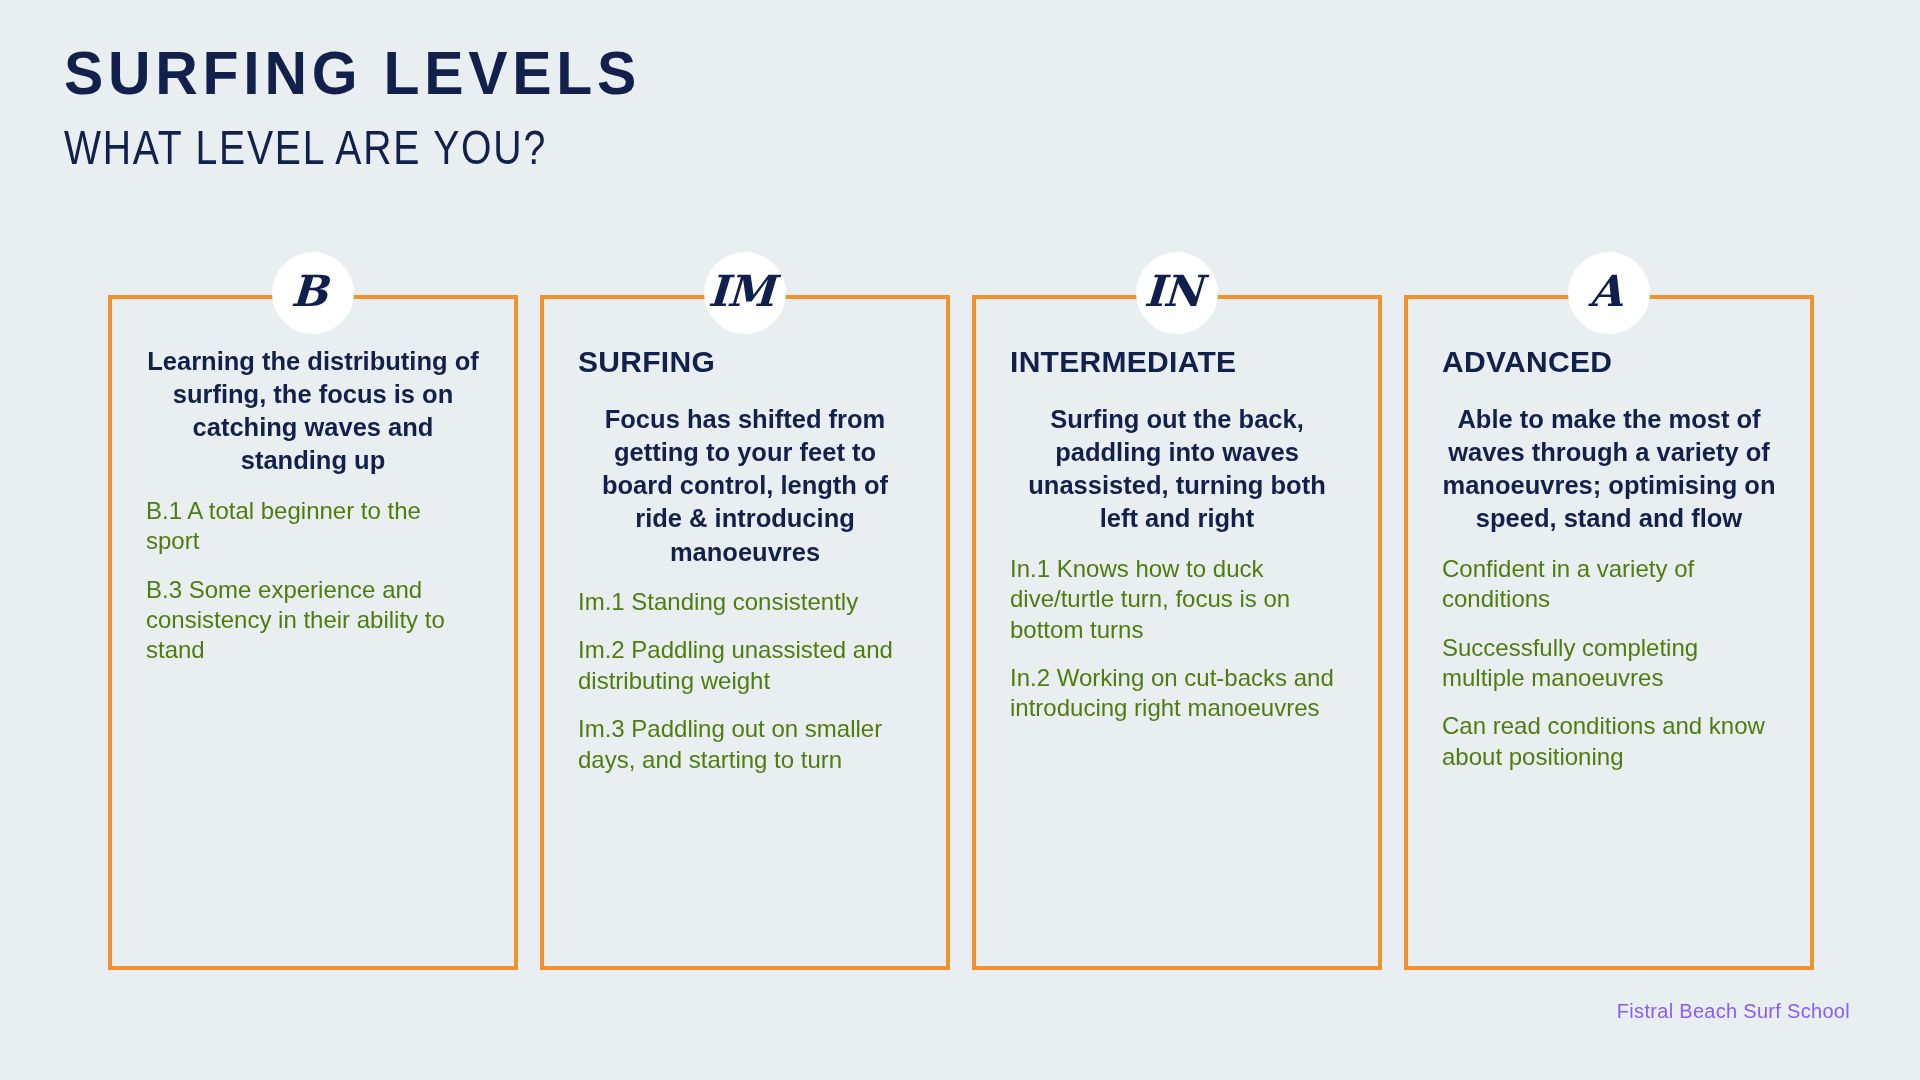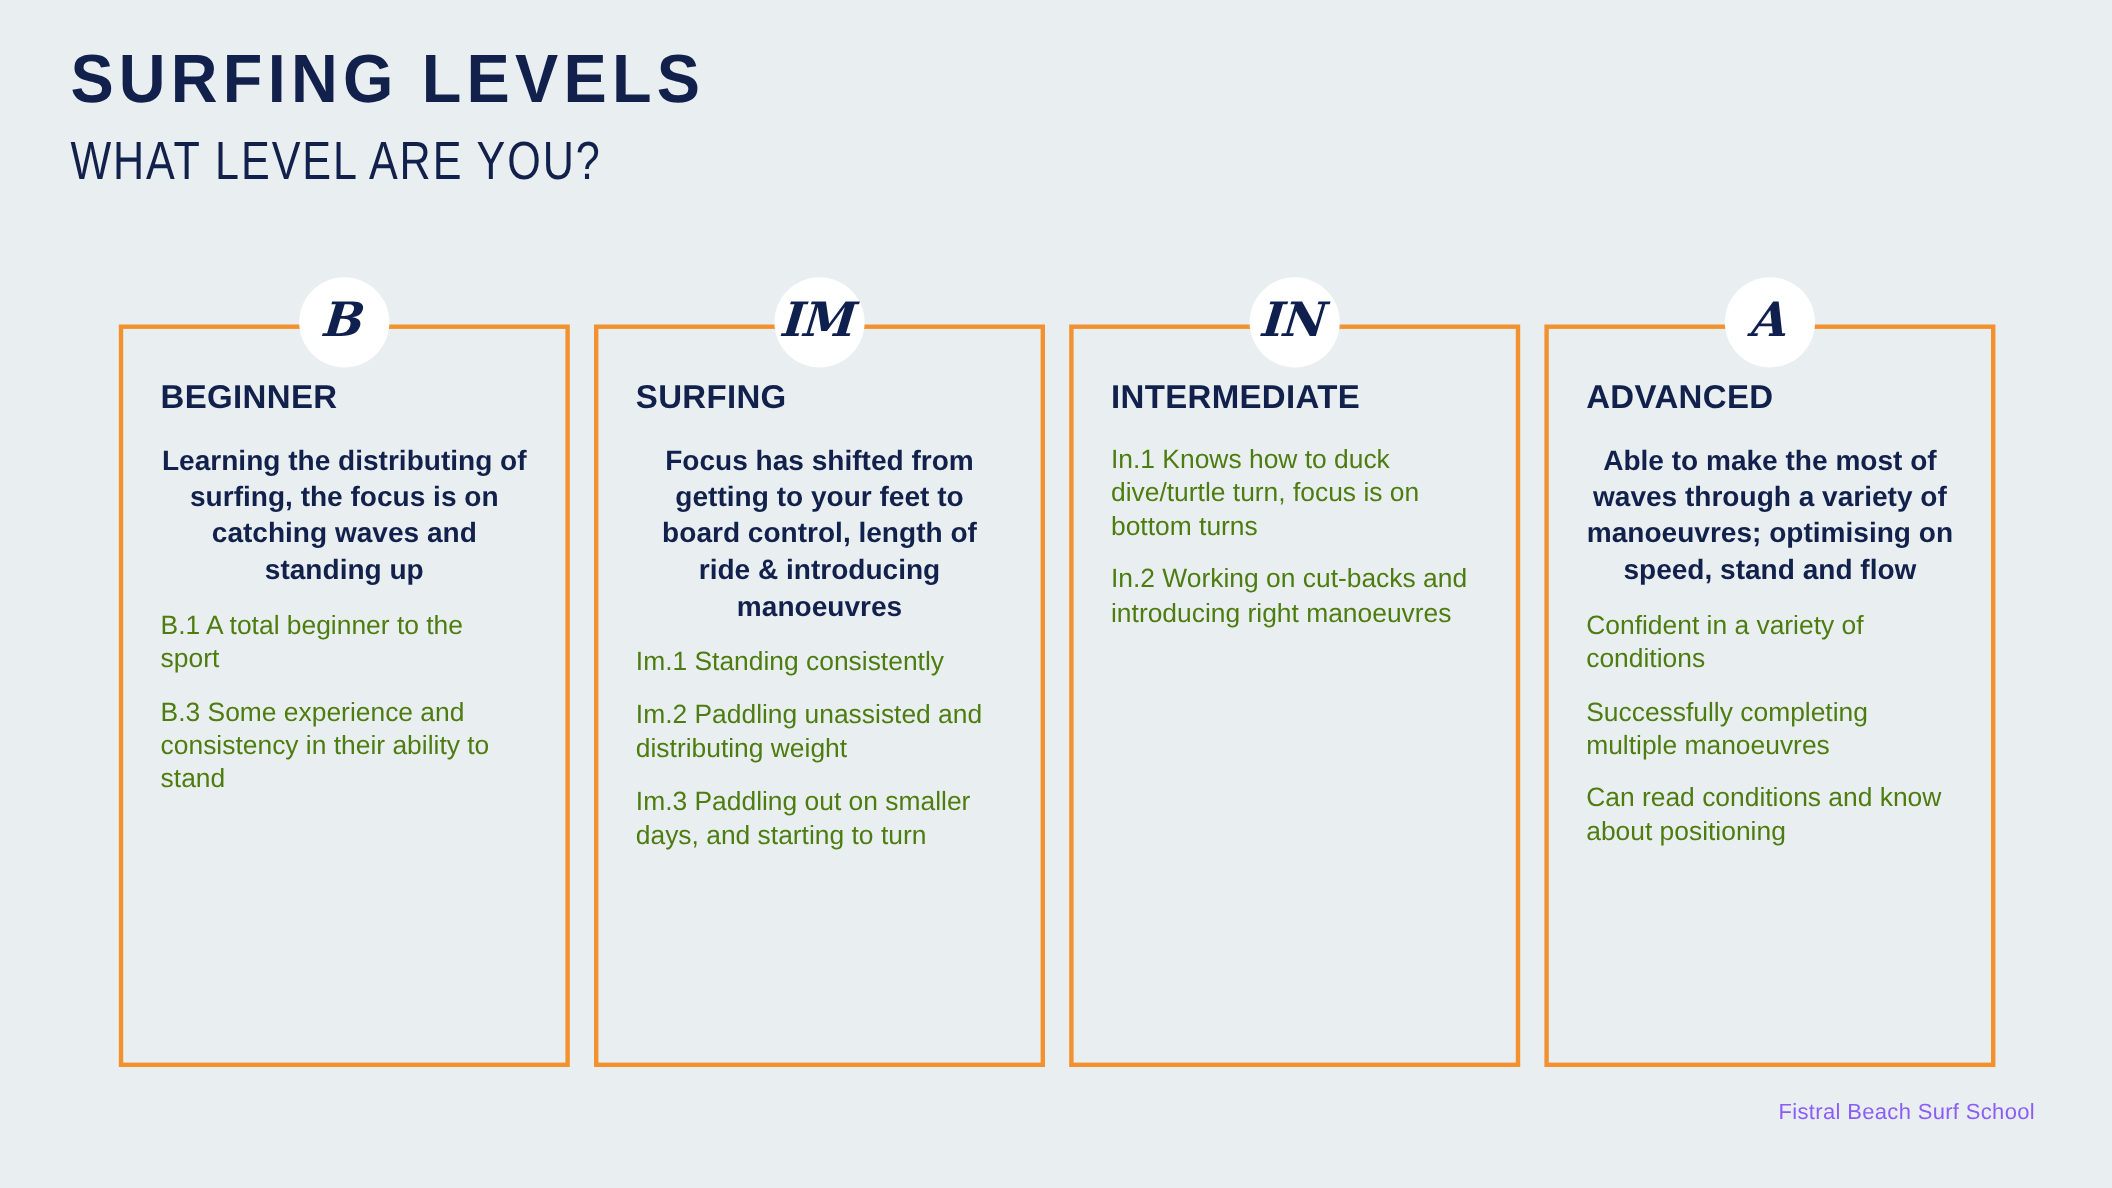--- a/index.html
+++ b/index.html
@@ -139,21 +139,20 @@
   <h1 class="title">SURFING LEVELS</h1>
   <h2 class="subtitle">WHAT LEVEL ARE YOU?</h2>
 </div>
 
 <div class="cards">
 
   <div class="card">
     <div class="badge">
       <span>B</span>
     </div>
-    <div class="card-heading">BEGINNER</div>
     <div class="card-desc">Learning the distributing of surfing, the focus is on catching waves and standing up</div>
     <ul class="bullets">
       <li>B.1 A total beginner to the sport</li>
       <li>B.3 Some experience and consistency in their ability to stand</li>
     </ul>
   </div>
 
   <div class="card">
     <div class="badge">
       <span>IM</span>
@@ -165,20 +164,21 @@
       <li>Im.2 Paddling unassisted and distributing weight</li>
       <li>Im.3 Paddling out on smaller days, and starting to turn</li>
     </ul>
   </div>
 
   <div class="card">
     <div class="badge">
       <span>IN</span>
     </div>
     <div class="card-heading">INTERMEDIATE</div>
+    <div class="card-desc">Surfing out the back, paddling into waves unassisted, turning both left and right</div>
     <ul class="bullets">
       <li>In.1 Knows how to duck dive/turtle turn, focus is on bottom turns</li>
       <li>In.2 Working on cut-backs and introducing right manoeuvres</li>
     </ul>
   </div>
 
   <div class="card">
     <div class="badge">
       <span>A</span>
     </div>

